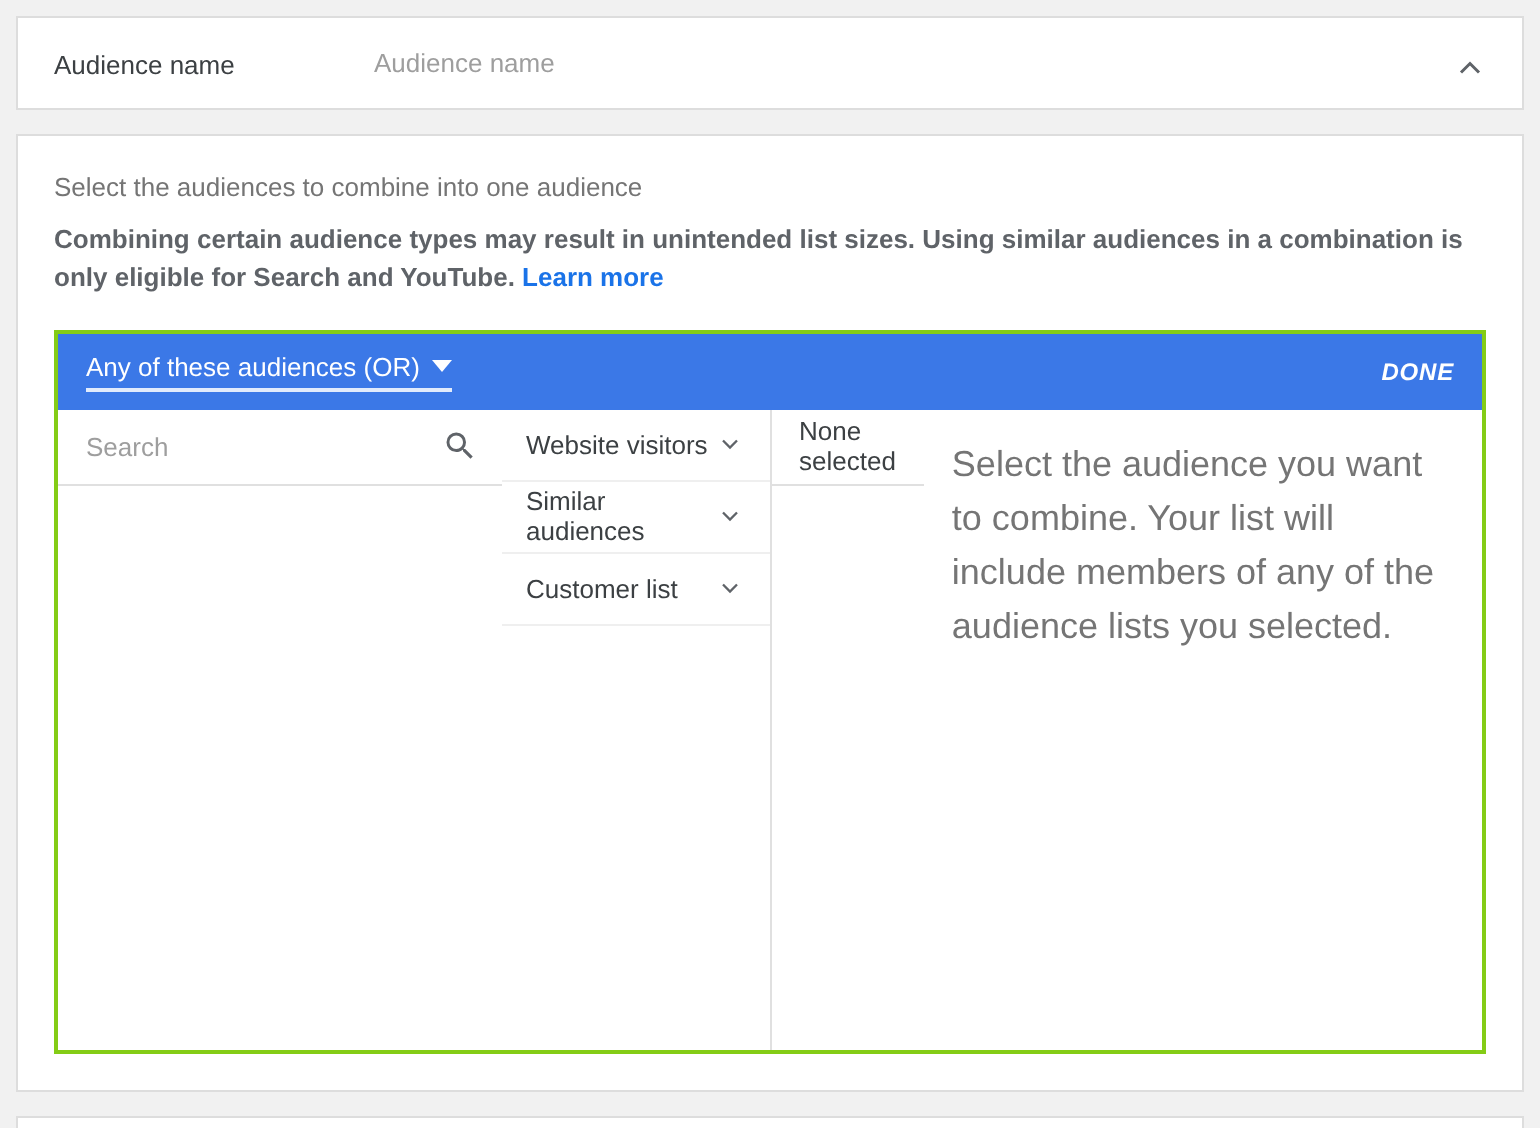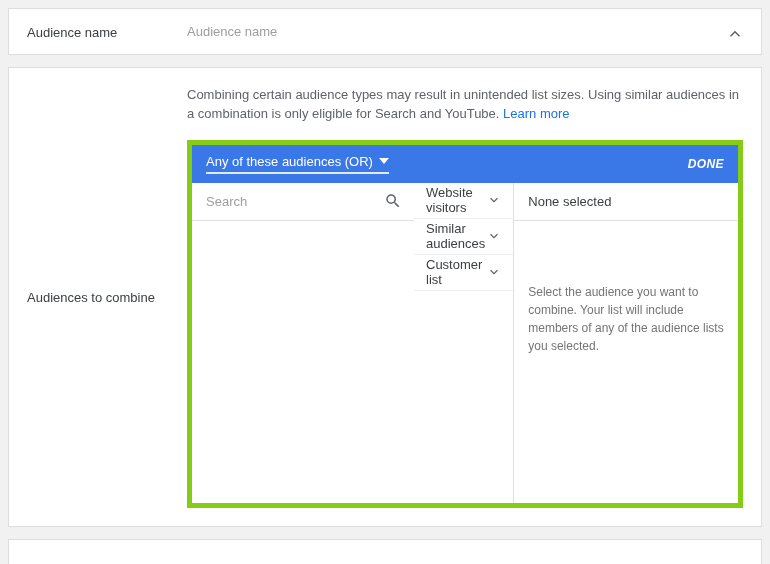--- a/index.html
+++ b/index.html
@@ -53,29 +53,30 @@
 
   
   .combine-intro {
     color: #757575;
     margin-bottom: 10px;
   }
   .combine-disclaimer {
     color: #5f6368;
     line-height: 1.45;
     margin-bottom: 16px;
+    font-weight: bold;
   }
   .learn-more {
     color: #1a73e8;
     text-decoration: none;
     cursor: pointer;
   }
 
   .picker {
-    border: 5px solid #84cc16;
+    border: 2px solid #84cc16;
   }
   .picker-header {
     background: #3b78e7;
     color: #fff;
     display: flex;
     align-items: center;
     padding: 0 14px;
     height: 38px;
     font-size: 13px;
   }
@@ -103,22 +104,21 @@
   }
   .picker-left {
     flex: 1;
     border-right: 1px solid #e0e0e0;
     display: flex;
     flex-direction: row;
   }
   .picker-right {
     flex: 1;
     display: flex;
-    flex-direction: column;
-    gap: 48px;
+    flex-direction: row;
   }
   .search-row {
     display: flex;
     align-items: center;
     height: 38px;
     padding: 0 12px;
     border-bottom: 1px solid #e0e0e0;
   }
   .search-input {
     flex: 1;
@@ -155,21 +155,21 @@
     display: flex;
     align-items: center;
     padding: 0 14px;
     border-bottom: 1px solid #e0e0e0;
     color: #3c4043;
     font-size: 13px;
   }
   .right-body {
     padding: 14px;
     color: #757575;
-    font-size: 12px;
+    font-size: 18px;
     line-height: 1.5;
   }
 </style>
 </head>
 <body>
 
 <div class="page">
 
   <div class="panel">
     <div class="panel-row short">
@@ -180,22 +180,22 @@
           <svg viewBox="0 0 24 24">
               <polyline points="6 15 12 9 18 15"></polyline>
             </svg>
         </span>
       </div>
     </div>
   </div>
 
   <div class="panel">
     <div class="panel-row">
-      <div class="label-col">Audiences to combine</div>
       <div class="content-col">
+        <div class="combine-intro">Select the audiences to combine into one audience</div>
         <div class="combine-disclaimer">
           <span>Combining certain audience types may result in unintended list sizes. Using similar audiences in a combination is only eligible for Search and YouTube. </span><a class="learn-more">Learn more</a>
         </div>
 
         <div class="picker">
           <div class="picker-header">
             <span class="picker-type">
               <span>Any of these audiences (OR)</span>
               <span>
                 <svg viewBox="0 0 10 10">

